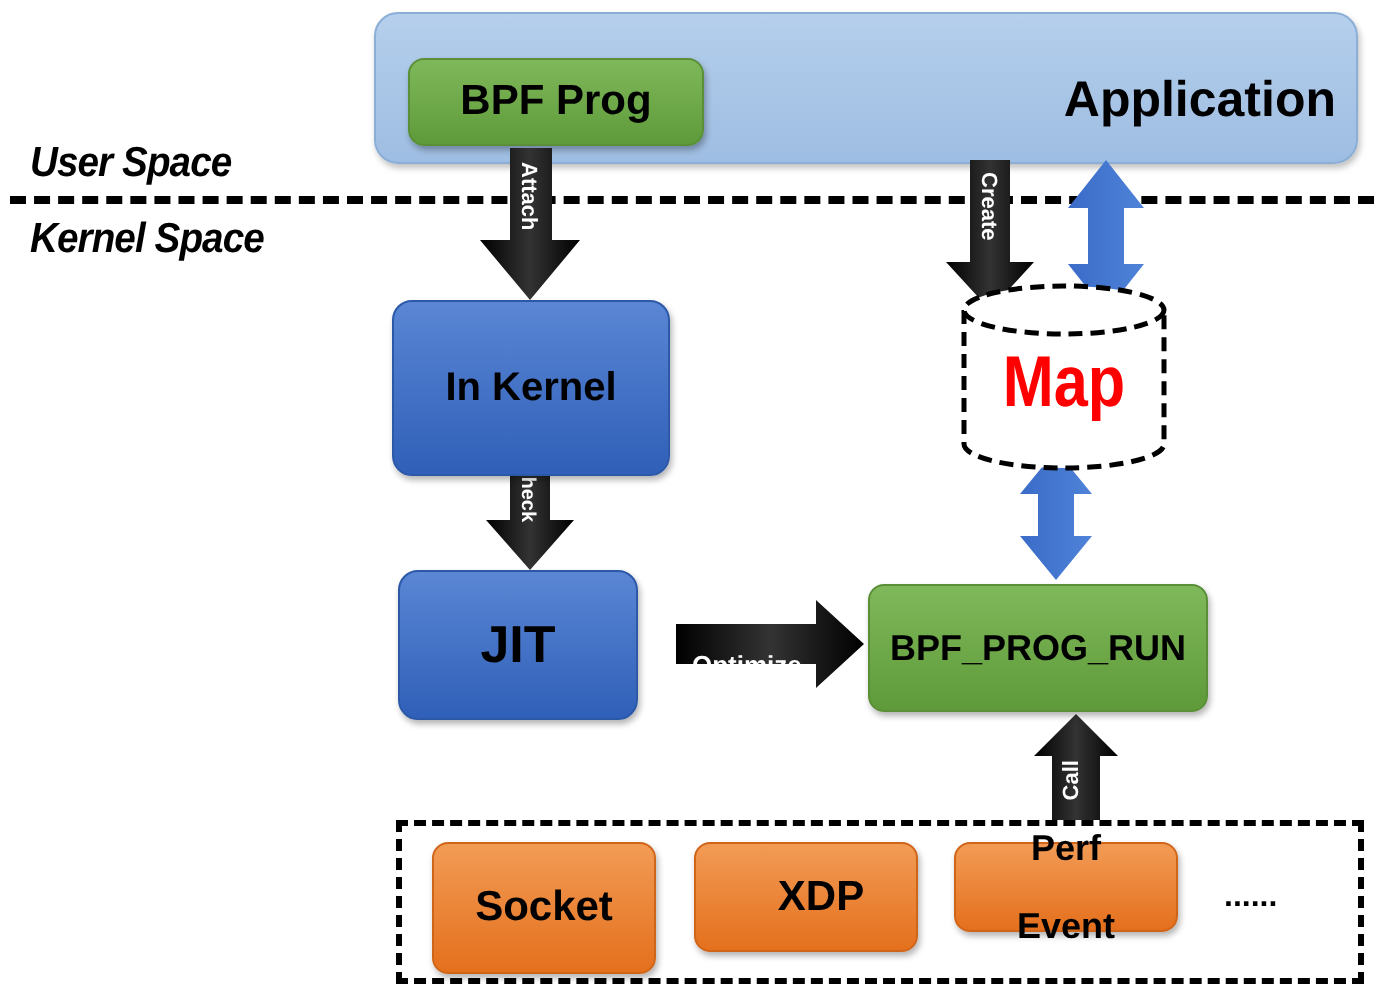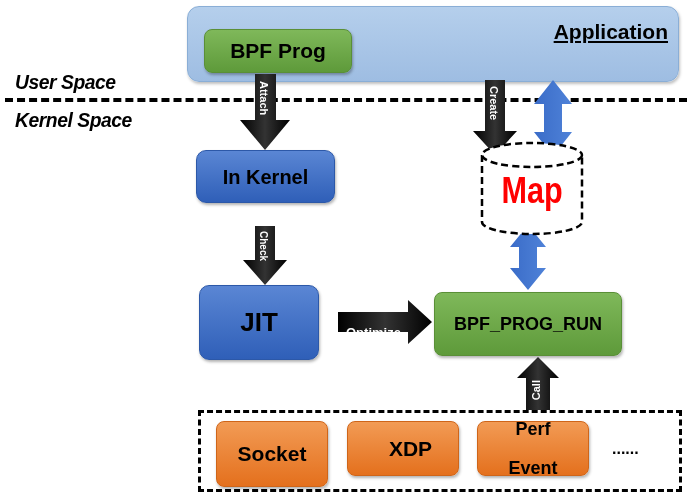--- a/index.html
+++ b/index.html
@@ -1,20 +1,20 @@
 <!DOCTYPE html>
 <html><head>
 <meta charset="utf-8">
 <style>
   html, body { margin:0; padding:0; background:#ffffff; }
   body { width:691px; height:500px; position:relative; overflow:hidden; font-family:"Liberation Sans", sans-serif; }
   .abs { position:absolute; }
   .box { position:absolute; display:flex; align-items:center; justify-content:center; text-align:center; font-weight:bold; color:#000; box-sizing:border-box; }
   .app { left:187px; top:6px; width:490px; height:74px; background:linear-gradient(#b5cfec,#9ebde2); border:1px solid #8aaed6; border-radius:12px; box-shadow:1px 2px 3px rgba(0,0,0,0.25); }
-  .app-label { position:absolute; right:10px; top:13px; font-size:21px; font-weight:bold; color:#000;text-decoration:underline; }
+  .app-label { position:absolute; right:10px; top:29px; font-size:25px; font-weight:bold; color:#000; }
   .green { background:linear-gradient(#7fb85a,#5e9a3a); border:1px solid #5a8f37; border-radius:8px; box-shadow:1px 2px 3px rgba(0,0,0,0.3); }
   .blue { background:linear-gradient(#5a86d4,#2f5fb8); border:1px solid #2c58a8; border-radius:10px; box-shadow:1px 2px 3px rgba(0,0,0,0.3); }
   .orange { background:linear-gradient(#f29b55,#e4701d); border:1px solid #cf6519; border-radius:8px; box-shadow:1px 2px 3px rgba(0,0,0,0.3); }
   .space-label { position:absolute; font-size:21px; font-weight:bold; font-style:italic; color:#000; letter-spacing:-0.5px; transform:scaleX(0.92); transform-origin:left; }
   .divider { position:absolute; left:5px; top:98px; width:682px; height:0; border-top:4px dashed #000; }
   .vlabel { position:absolute; color:#fff; font-size:11px; font-weight:bold; writing-mode:vertical-rl; }
   .arrow-lbl { color:#fff; font-size:13px; font-weight:bold; }
   .src-box { position:absolute; left:198px; top:410px; width:484px; height:82px; border:3px dashed #000; box-sizing:border-box; }
 </style>
 </head>
@@ -66,37 +66,37 @@
 </svg>
 
 <div class="vlabel" style="left:258px;top:81px;">Attach</div>
 <div class="vlabel" style="left:258px;top:231px;font-size:10px;">Check</div>
 <div class="vlabel" style="left:488px;top:86px;">Create</div>
 <div class="abs arrow-lbl" style="left:346px;top:325px;">Optimize</div>
 <div class="vlabel" style="left:530px;top:380px;transform:rotate(180deg);">Call</div>
 
 <div class="abs" style="left:482px;top:170px;width:100px;text-align:center;font-size:36px;font-weight:bold;color:#ff0000;transform:scaleX(0.85);">Map</div>
 
-<div class="box blue" style="left:196px;top:150px;width:139px;height:53px;font-size:20px;flex-direction:column;line-height:1.3;">
+<div class="box blue" style="left:196px;top:150px;width:139px;height:88px;font-size:20px;flex-direction:column;line-height:1.3;">
   <span>In Kernel</span>
 </div>
 
 <div class="box blue" style="left:199px;top:285px;width:120px;height:75px;font-size:26px;">
   <span>JIT</span>
 </div>
 
-<div class="box green" style="left:434px;top:292px;width:188px;height:64px;font-size:18px;">
+<div class="box green" style="left:434px;top:292px;width:170px;height:64px;font-size:18px;">
   <span>BPF_PROG_RUN</span>
 </div>
 
 <div class="src-box"></div>
 
 <div class="box orange" style="left:216px;top:421px;width:112px;height:66px;font-size:21px;">
   <span>Socket</span>
 </div>
 <div class="box orange" style="left:347px;top:421px;width:112px;height:55px;font-size:21px;padding-left:15px;">
   <span>XDP</span>
 </div>
-<div class="box orange" style="left:477px;top:421px;width:112px;height:55px;font-size:18px;flex-direction:column;line-height:1.25;gap:16px;">
+<div class="box orange" style="left:477px;top:421px;width:112px;height:45px;font-size:18px;flex-direction:column;line-height:1.25;gap:16px;">
   <span>Perf</span>
   <span>Event</span>
 </div>
 <div class="abs" style="left:612px;top:440px;font-size:16px;font-weight:bold;color:#000;">......</div>
 
 </body></html>

